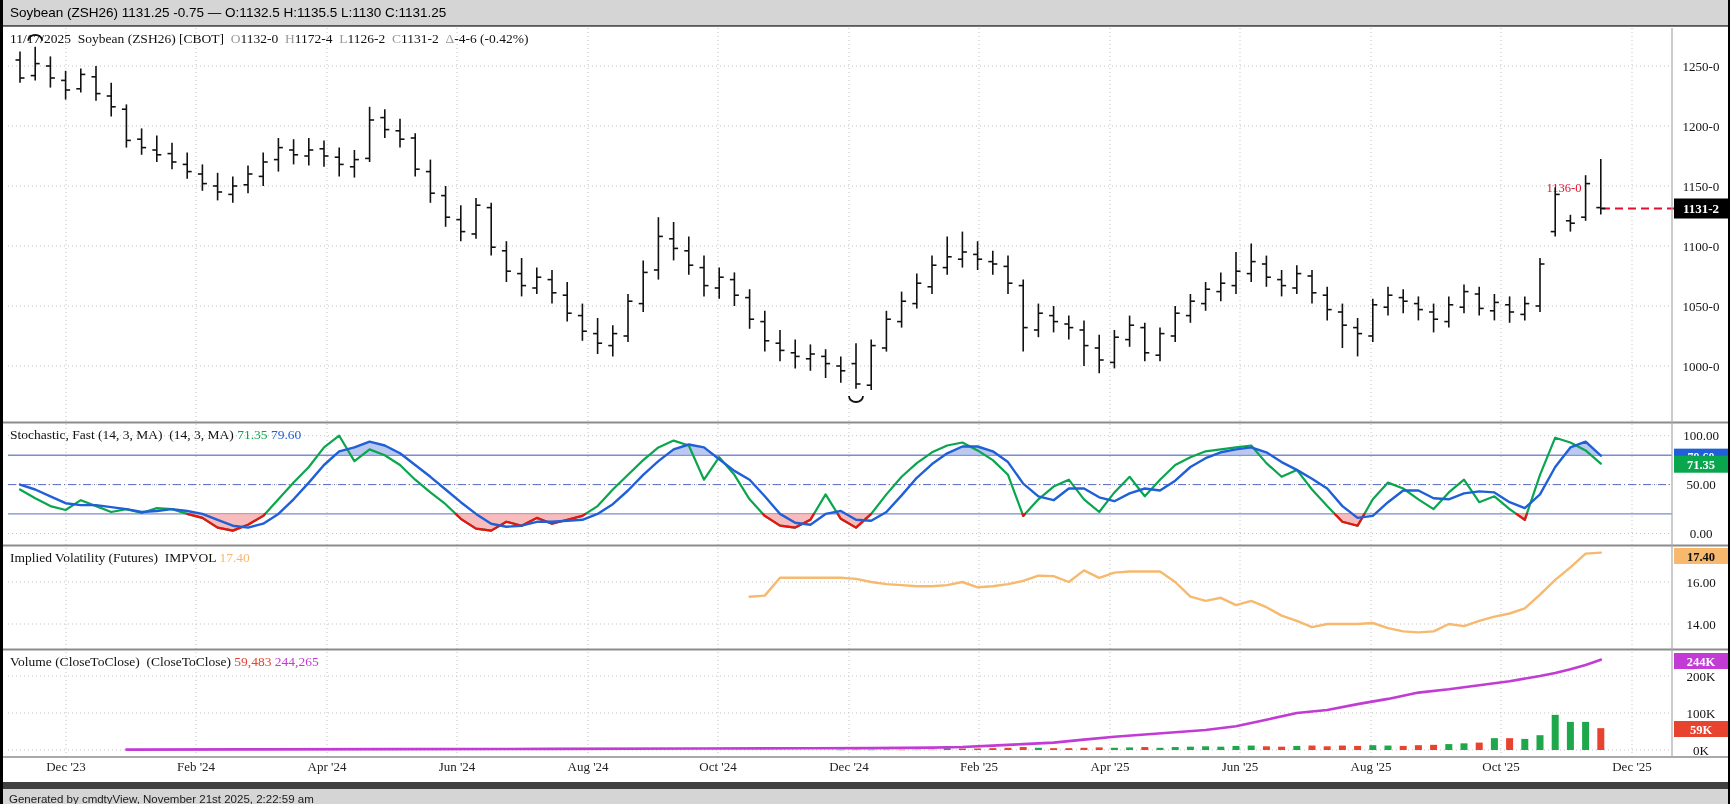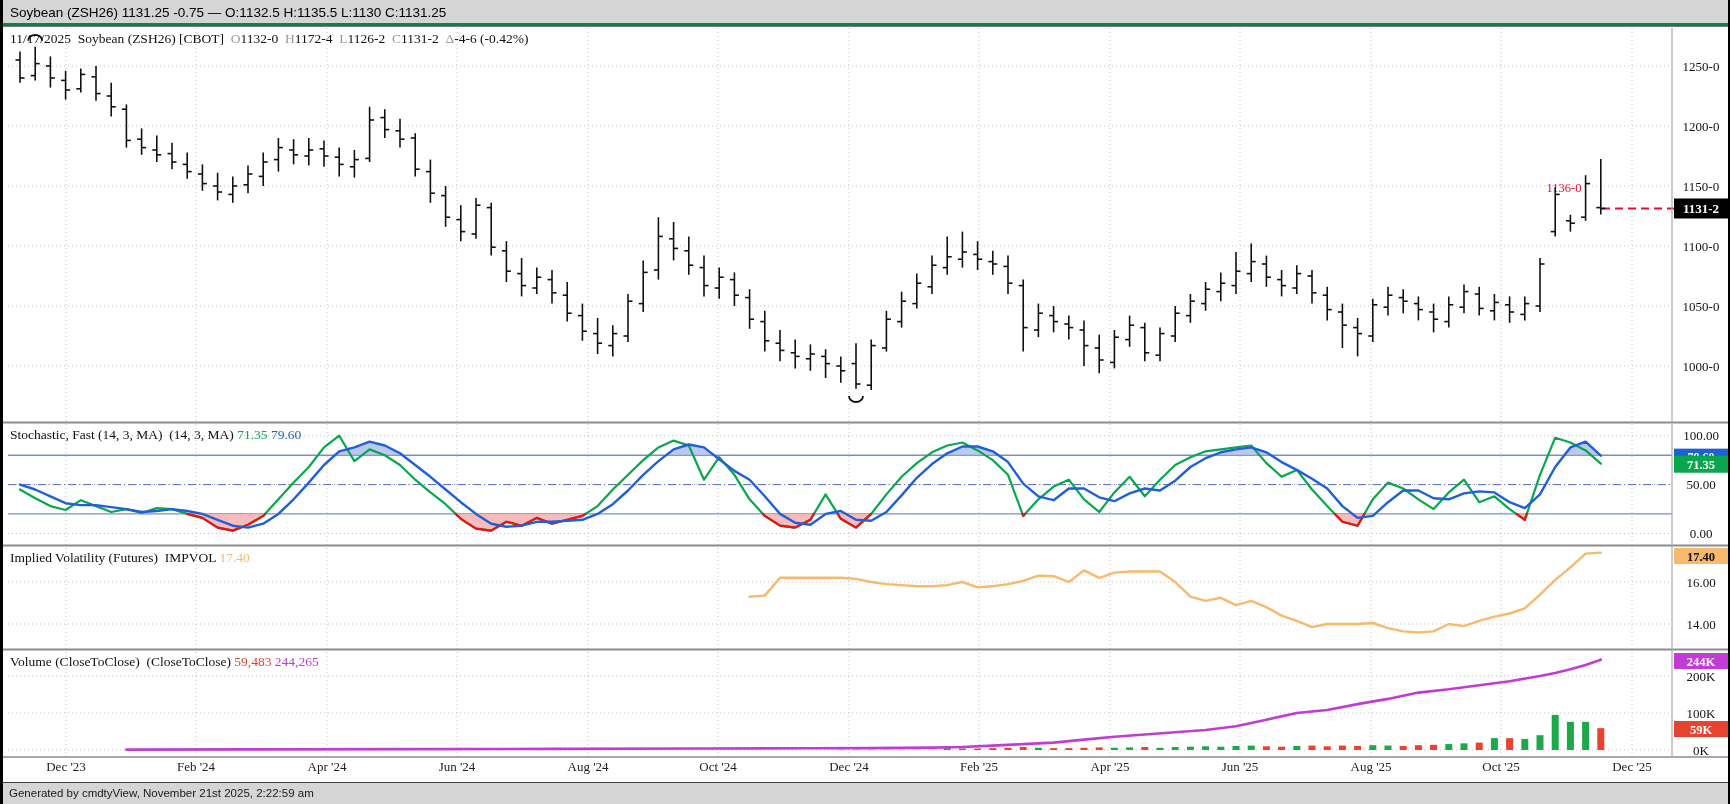--- a/index.html
+++ b/index.html
@@ -1,24 +1,24 @@
 <!DOCTYPE html>
 <html><head>
 <meta charset="utf-8">
 <style>
   html,body{margin:0;padding:0;background:#e8e8e8;}
   #app{position:relative;width:1730px;height:804px;background:#ffffff;overflow:hidden;
        font-family:"Liberation Sans",sans-serif;}
   #edge-left{position:absolute;left:0;top:0;width:3px;height:804px;background:#000;z-index:30;}
   #edge-right{position:absolute;right:0;top:0;width:2px;height:804px;background:#000;z-index:30;}
   #titlebar{position:absolute;left:0;top:0;width:100%;height:26px;background:#d5d5d5;
-            border-bottom:3px solid #15803d;box-sizing:border-box;z-index:20;
+            border-bottom:1px solid #15803d;box-sizing:border-box;z-index:20;
             font-size:13.5px;color:#000;line-height:25px;padding-left:10px;}
   #footerbar{position:absolute;left:0;bottom:0;width:100%;height:22px;background:#d5d5d5;
-             border-top:1px solid #404040;box-sizing:border-box;z-index:20;
+             border-top:7px solid #404040;box-sizing:border-box;z-index:20;
              font-size:11.5px;color:#1a1a1a;line-height:21px;padding-left:9px;}
   #chart{position:absolute;left:0;top:0;z-index:10;}
   text{font-family:"Liberation Serif",serif;}
 </style>
 </head>
 <body>
 
 <div id="app">
   <div id="edge-left"></div>
   <div id="edge-right"></div>

